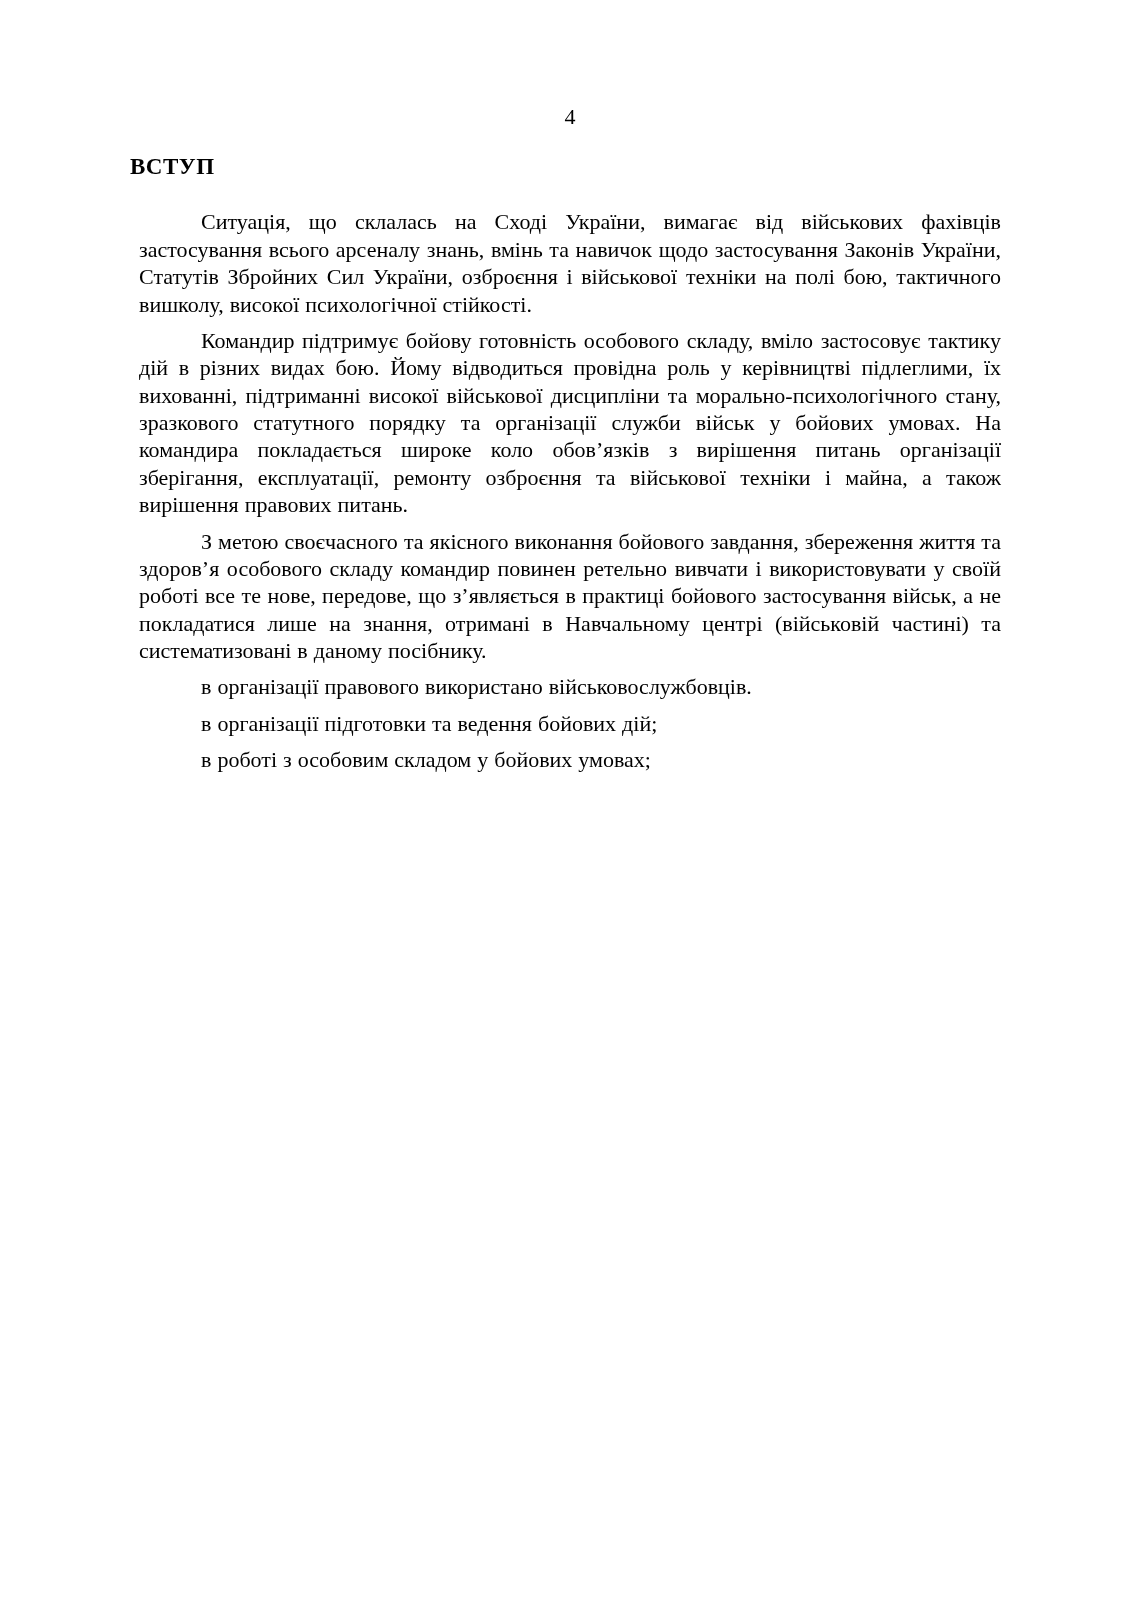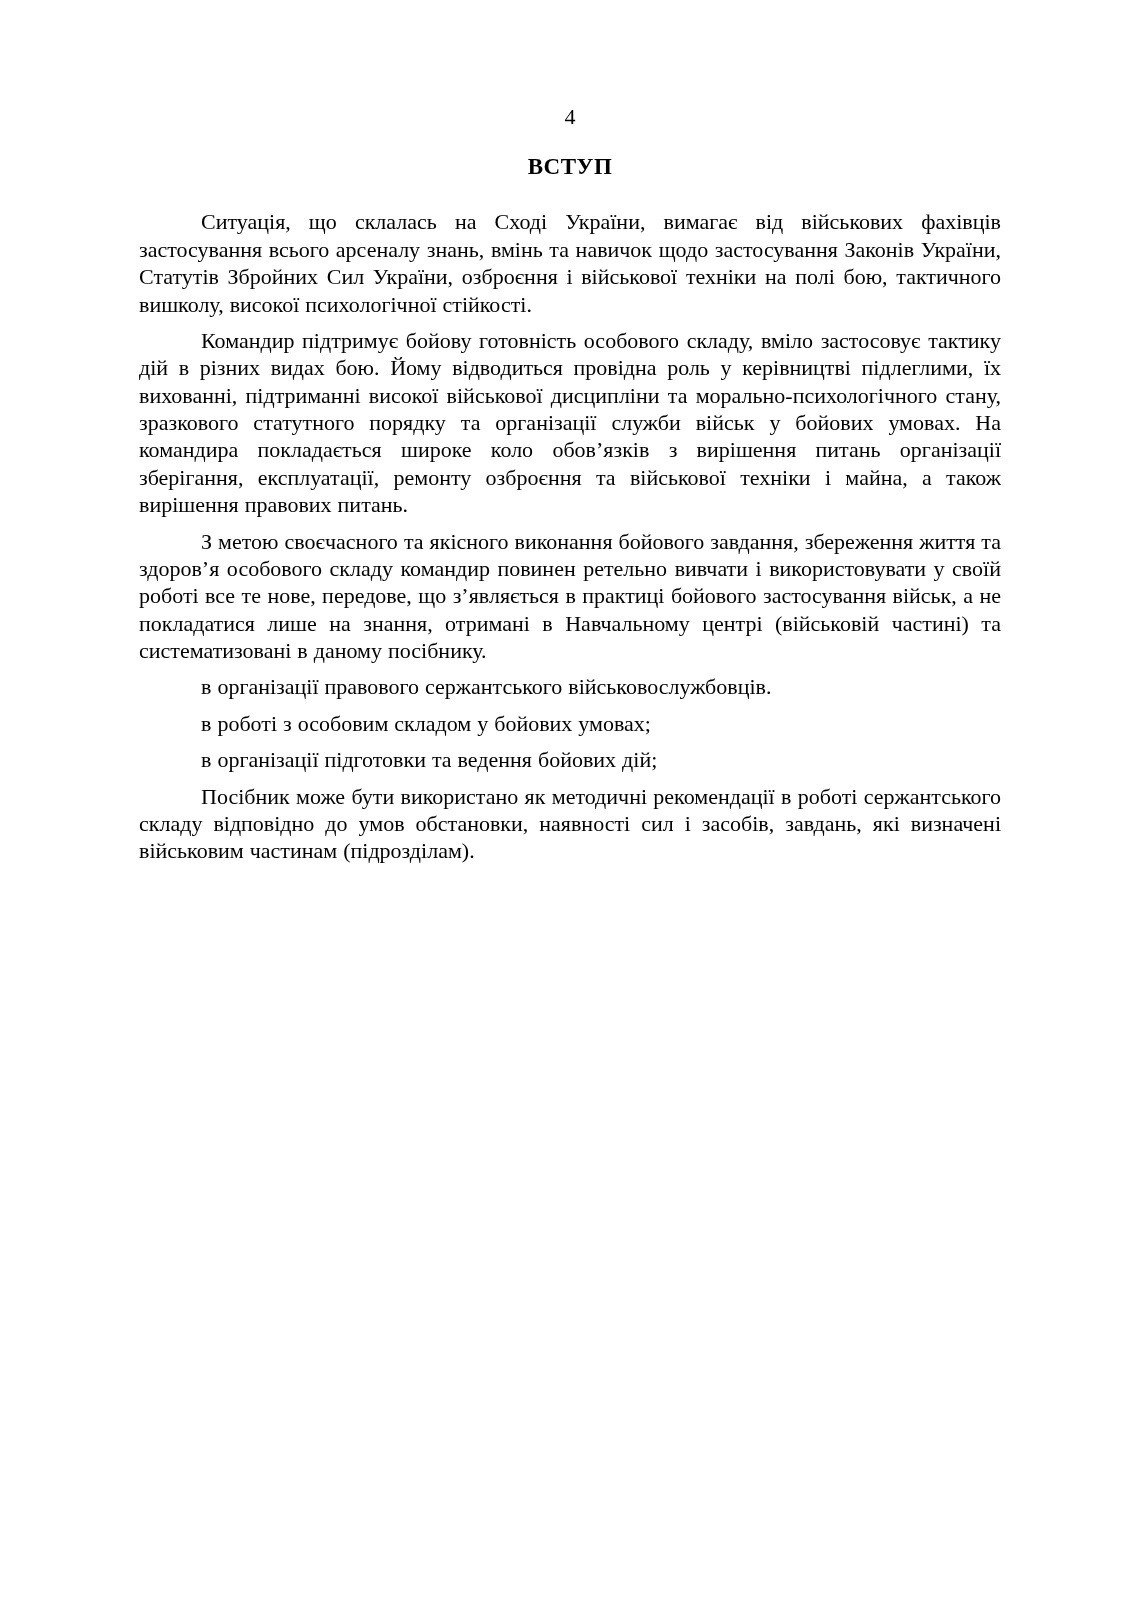--- a/index.html
+++ b/index.html
@@ -17,21 +17,20 @@
     font-family: "Liberation Serif", "DejaVu Serif", serif;
     color: #000000;
   }
   .page-number {
     text-align: center;
     font-size: 22px;
     line-height: 1.2;
     margin: 0 0 24px 0;
   }
   .doc-title {
-    text-align: center;
     font-size: 23px;
     font-weight: bold;
     letter-spacing: 0.5px;
     margin: 0 0 28px 0;
   }
   .body-text p {
     margin: 9px;
     font-size: 22px;
     line-height: 1.245;
     text-align: justify;
@@ -44,18 +43,17 @@
 
 <div class="page">
   <div class="page-number">4</div>
 
   <h1 class="doc-title">ВСТУП</h1>
 
   <div class="body-text">
     <p>Ситуація, що склалась на Сході України, вимагає від військових фахівців застосування всього арсеналу знань, вмінь та навичок щодо застосування Законів України, Статутів Збройних Сил України, озброєння і військової техніки на полі бою, тактичного вишколу, високої психологічної стійкості.</p>
     <p>Командир підтримує бойову готовність особового складу, вміло застосовує тактику дій в різних видах бою. Йому відводиться провідна роль у керівництві підлеглими, їх вихованні, підтриманні високої військової дисципліни та морально-психологічного стану, зразкового статутного порядку та організації служби військ у бойових умовах. На командира покладається широке коло обов’язків з вирішення питань організації зберігання, експлуатації, ремонту озброєння та військової техніки і майна, а також вирішення правових питань.</p>
     <p>З метою своєчасного та якісного виконання бойового завдання, збереження життя та здоров’я особового складу командир повинен ретельно вивчати і використовувати у своїй роботі все те нове, передове, що з’являється в практиці бойового застосування військ, а не покладатися лише на знання, отримані в Навчальному центрі (військовій частині) та систематизовані в даному посібнику.</p>
-    <p>в організації правового сержантського військовослужбовців.</p>
+    <p>в організації правового використано військовослужбовців.</p>
+    <p>в організації підготовки та ведення бойових дій;</p>
     <p>в роботі з особовим складом у бойових умовах;</p>
-    <p>в організації підготовки та ведення бойових дій;</p>
-    <p>Посібник може бути використано як методичні рекомендації в роботі сержантського складу відповідно до умов обстановки, наявності сил і засобів, завдань, які визначені військовим частинам (підрозділам).</p>
   </div>
 </div>
 
 </body></html>

